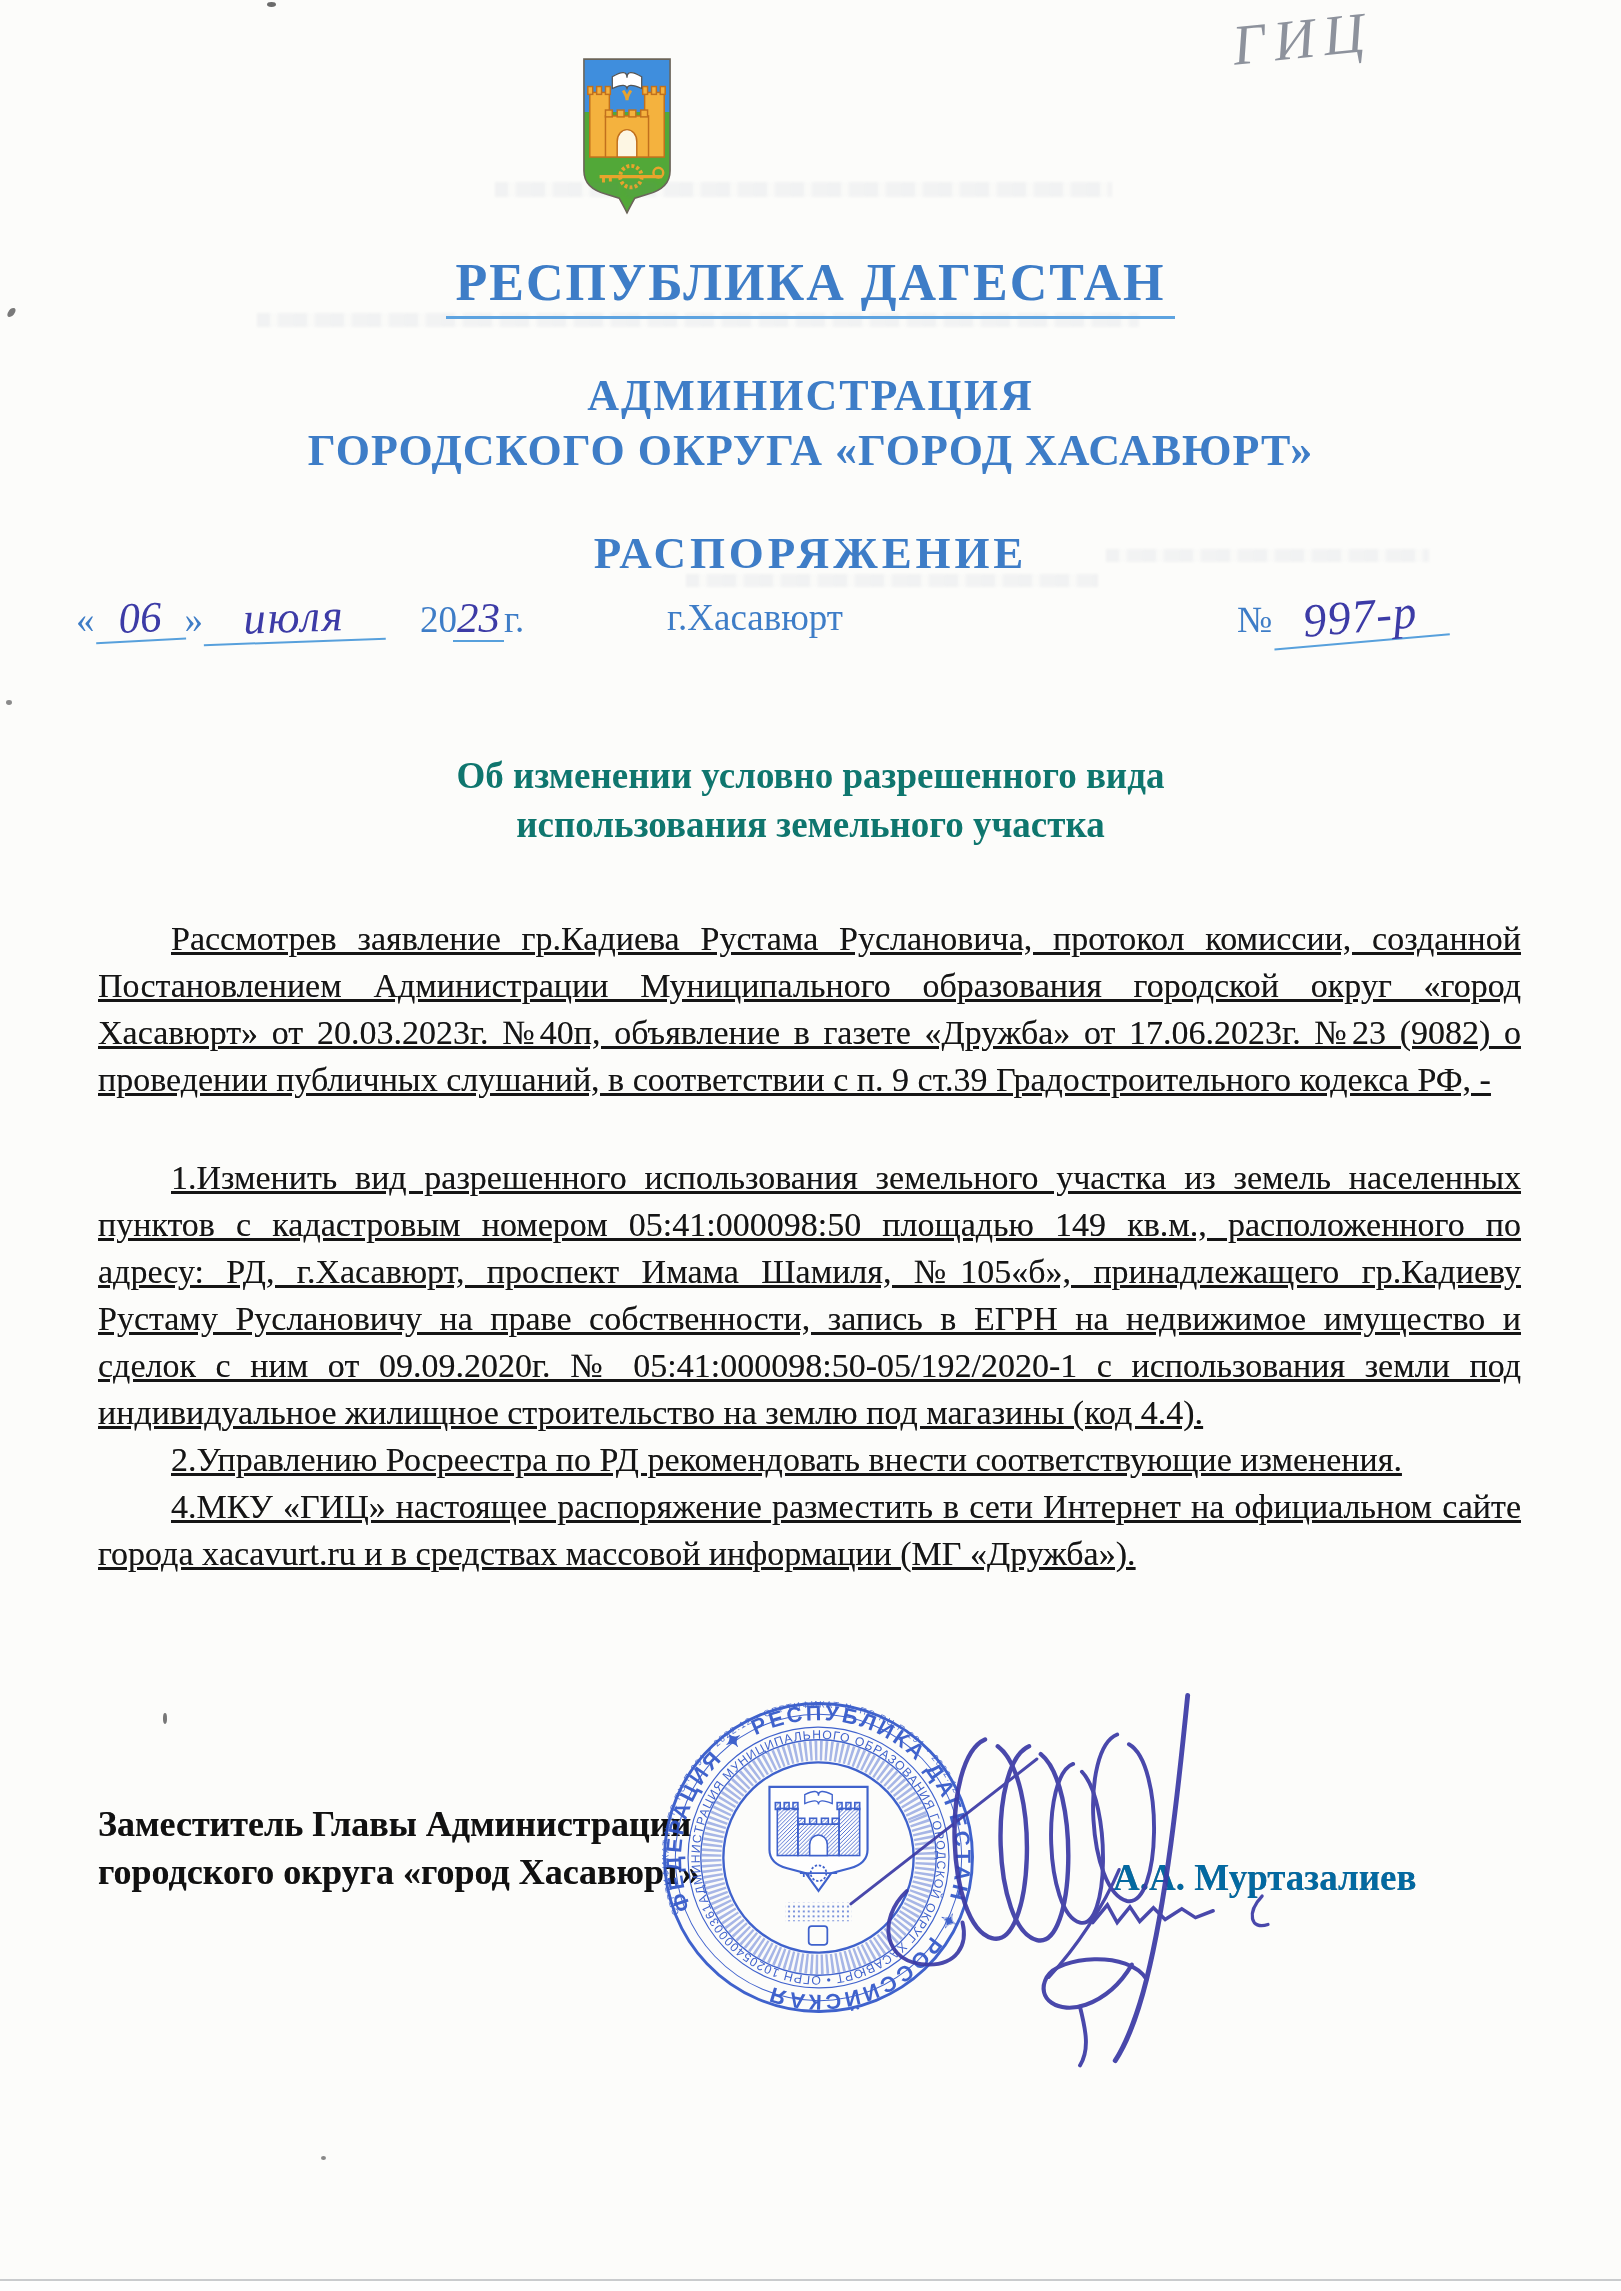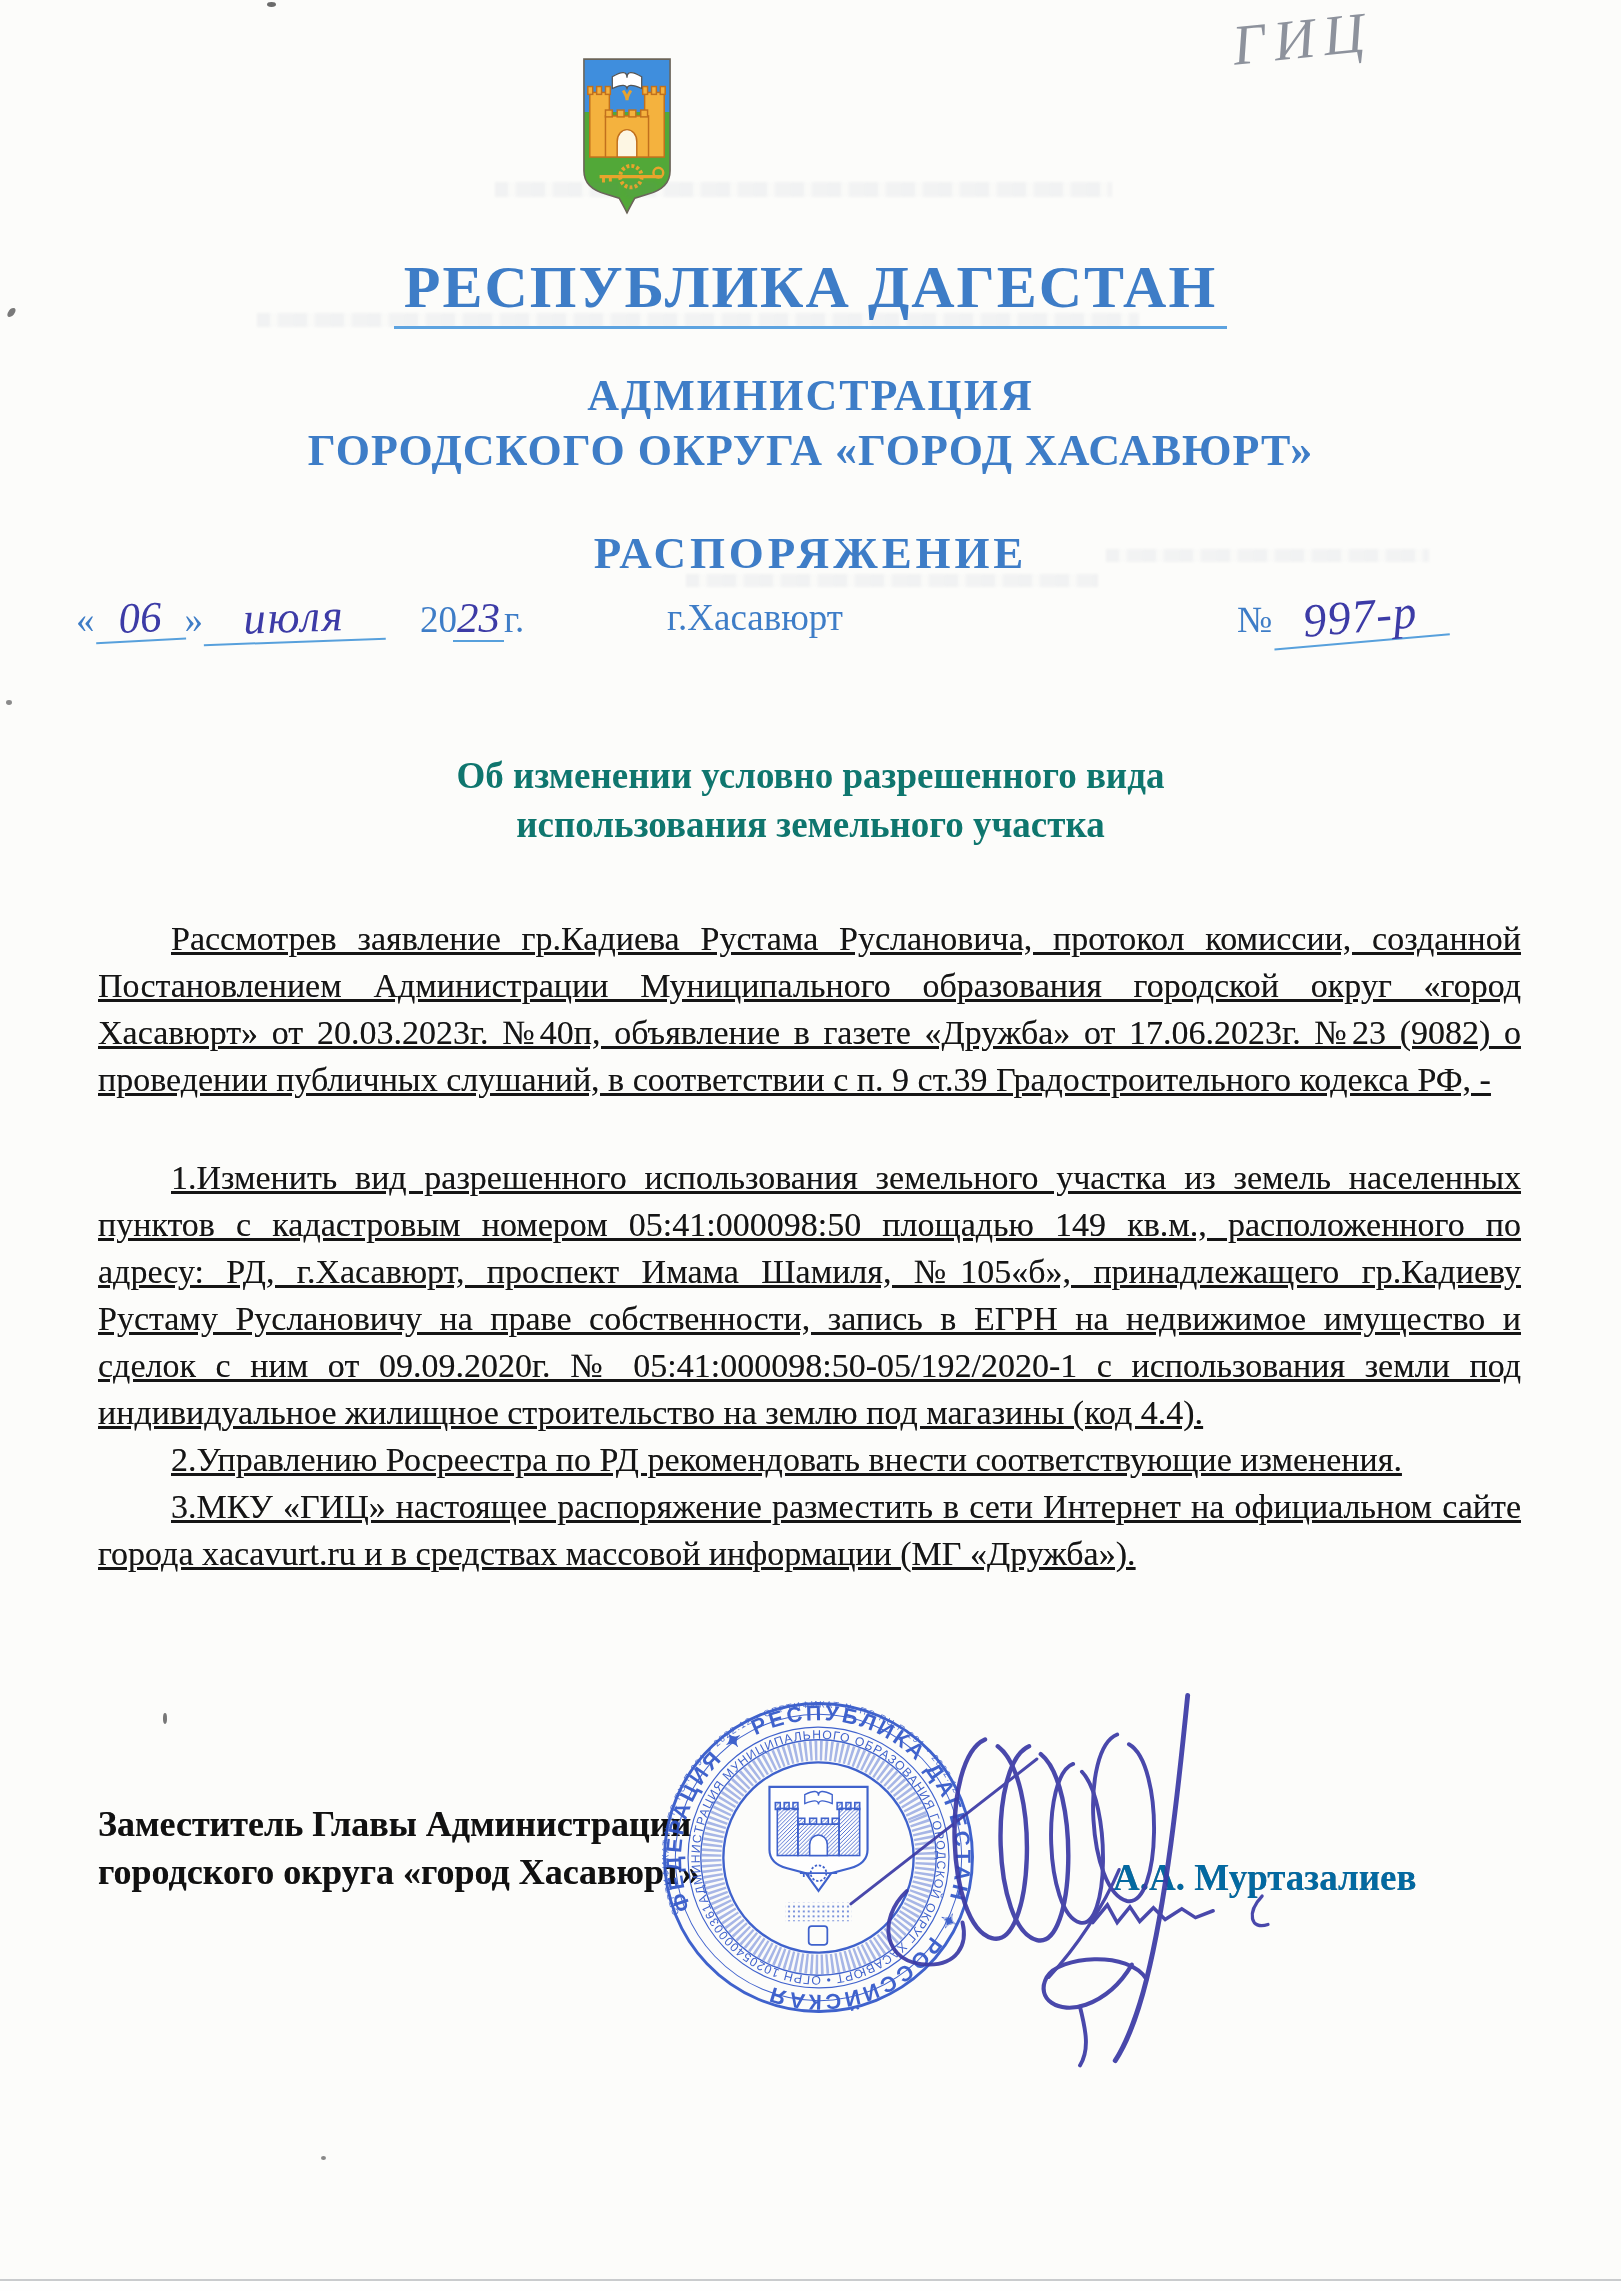--- a/index.html
+++ b/index.html
@@ -5,21 +5,21 @@
   html,body{margin:0;padding:0;background:#e8e8e8;}
   .page{
     position:relative;width:1621px;height:2292px;margin:0 auto;
     background:#fcfcfa;overflow:hidden;
     font-family:"Liberation Serif","DejaVu Serif",serif;color:#161616;
   }
   
   .arms{position:absolute;left:580px;top:55px;width:94px;height:161px;}
   .hdr{position:absolute;left:0;width:1621px;text-align:center;
        color:#3e7dc7;font-weight:bold;}
-  .hdr-republic{top:253px;font-size:60px;letter-spacing:2px;text-decoration:underline;}
+  .hdr-republic{top:253px;font-size:52px;letter-spacing:2px;text-decoration:underline;}
   .hdr-republic .ul{display:inline-block;border-bottom:3.9px solid #5da3e0;padding:0 9.8px 3.9px;}
   .hdr-org1{top:370px;font-size:44px;letter-spacing:2px;}
   .hdr-org2{top:425px;font-size:44px;letter-spacing:1px;}
   .hdr-doctype{top:527px;font-size:45px;letter-spacing:3.9px;}
   
   .dateline{position:absolute;left:0;top:586px;width:1621px;height:69px;font-size:37px;color:#3e7dc7;}
   .dl-left{position:absolute;left:76px;top:7.8px;display:flex;align-items:baseline;}
   .blank{display:inline-block;border-bottom:2.9px solid #57a0dc;text-align:center;line-height:1.05;}
   .hand{font-style:italic;color:#3c3ba6;}
   .hand-day{width:90px;font-size:43px;transform:rotate(-3deg);}
@@ -145,21 +145,21 @@
 
   <div class="doc-title">
     <div>Об изменении условно разрешенного вида</div>
     <div>использования земельного участка</div>
   </div>
 
   <div class="body-text">
     <p class="p-lead">Рассмотрев заявление гр.Кадиева Рустама Руслановича, протокол комиссии, созданной Постановлением Администрации Муниципального образования городской округ «город Хасавюрт» от 20.03.2023г. №40п, объявление в газете «Дружба» от 17.06.2023г. №23 (9082) о проведении публичных слушаний, в соответствии с п. 9 ст.39 Градостроительного кодекса РФ, -</p>
     <p>1.Изменить вид разрешенного использования земельного участка из земель населенных пунктов с кадастровым номером 05:41:000098:50 площадью 149 кв.м., расположенного по адресу: РД, г.Хасавюрт, проспект Имама Шамиля, №105«б», принадлежащего гр.Кадиеву Рустаму Руслановичу на праве собственности, запись в ЕГРН на недвижимое имущество и сделок с ним от 09.09.2020г. № 05:41:000098:50-05/192/2020-1 с использования земли под индивидуальное жилищное строительство на землю под магазины (код 4.4).</p>
     <p>2.Управлению Росреестра по РД рекомендовать внести соответствующие изменения.</p>
-    <p>3.МКУ «ГИЦ» настоящее распоряжение разместить в сети Интернет на официальном сайте города xacavurt.ru  и в средствах массовой информации (МГ «Дружба»).</p>
+    <p>4.МКУ «ГИЦ» настоящее распоряжение разместить в сети Интернет на официальном сайте города xacavurt.ru  и в средствах массовой информации (МГ «Дружба»).</p>
   </div>
 
   <div class="sig-position">
     <div>Заместитель Главы Администрации</div>
     <div>городского округа «город Хасавюрт»</div>
   </div>
   <div class="sig-name">А.А. Муртазалиев</div>
 
   <svg class="stamp" viewBox="0 0 364 364">
     <defs>

